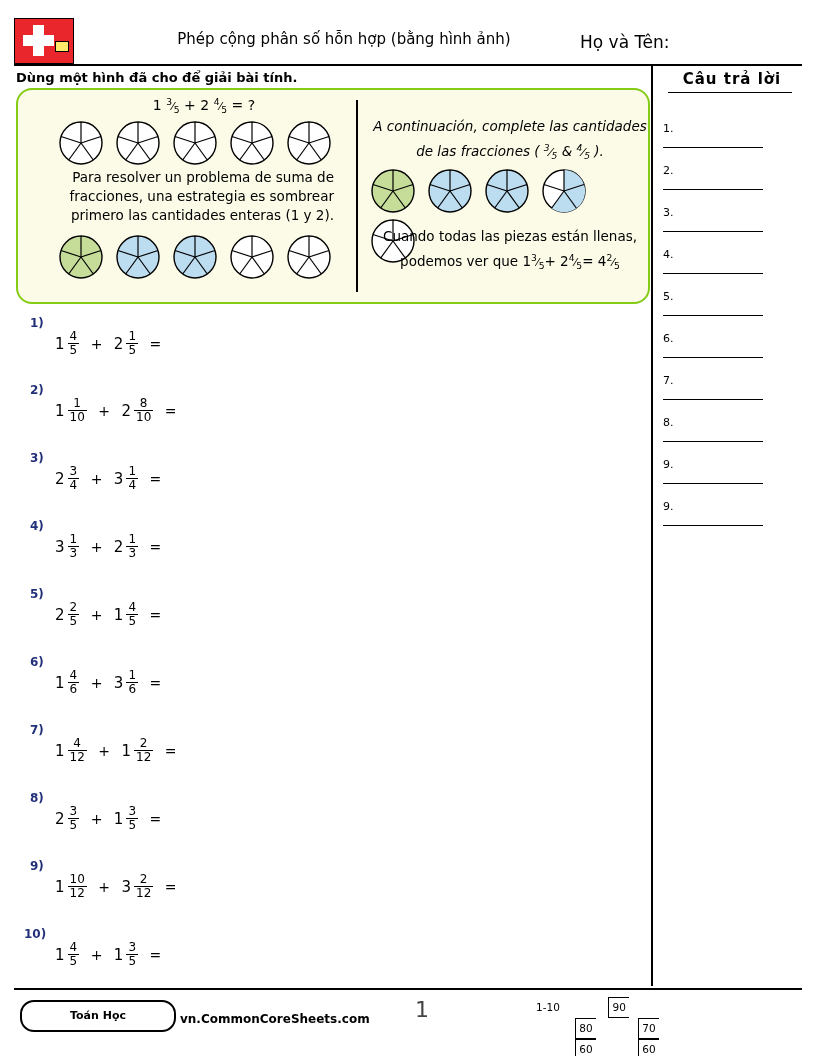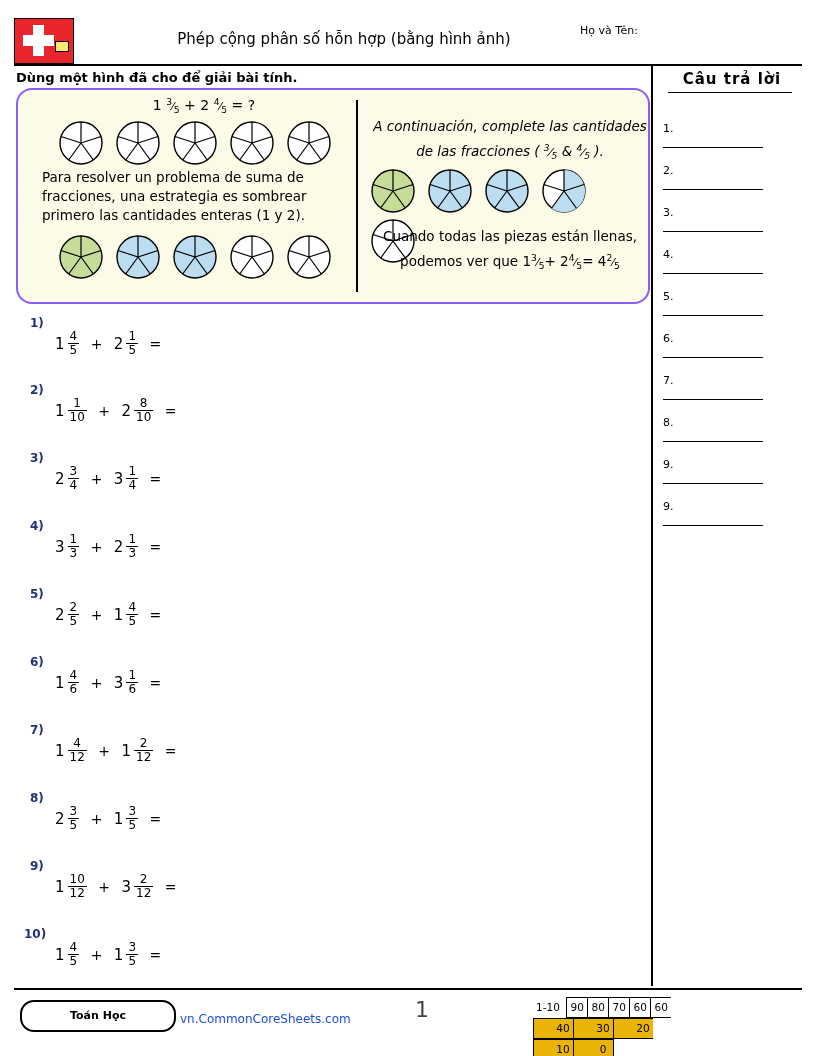--- a/index.html
+++ b/index.html
@@ -14,21 +14,21 @@
   
   .header{position:absolute;left:14px;top:18px;width:788px;height:44px;}
   .logo{position:absolute;left:0;top:0;width:58px;height:44px;background:#e8262c;border:1px solid #000;}
   .logo .plus-v{position:absolute;left:18px;top:6px;width:11px;height:31px;background:#fff;}
   .logo .plus-h{position:absolute;left:8px;top:16px;width:31px;height:11px;background:#fff;}
   .logo .sq{position:absolute;left:40px;top:22px;width:12px;height:9px;background:#ffe96b;border:1px solid #000;}
   .title{
     position:absolute;left:120px;top:12px;width:420px;text-align:center;
     font-size:15px;color:#000;
   }
-  .name-label{position:absolute;left:566px;top:6px;font-size:11px;}
+  .name-label{position:absolute;left:566px;top:14px;font-size:17px;}
   .hr-top{position:absolute;left:14px;top:64px;width:788px;height:2px;background:#000;}
 
   
   .instruction{position:absolute;left:16px;top:70px;font-size:13px;font-weight:bold;}
 
   
   .vdiv{position:absolute;left:651px;top:66px;width:2px;height:920px;background:#000;}
 
   
   .ans-title{
@@ -36,28 +36,28 @@
     font-size:15px;font-weight:bold;letter-spacing:1px;
   }
   .ans-title-underline{position:absolute;left:668px;top:92px;width:124px;height:1px;background:#000;}
   .ans-item{position:absolute;left:663px;font-size:11px;}
   .ans-num{display:inline-block;width:20px;text-align:left;}
   .ans-line{display:inline-block;width:100px;border-bottom:1px solid #000;height:11px;vertical-align:bottom;}
 
   
   .example{
     position:absolute;left:16px;top:88px;width:630px;height:212px;
-    border:2px solid #8b5cf6;border-radius:16px;background:#fbfbe7;
+    border:2px solid #84cc16;border-radius:16px;background:#fbfbe7;
   }
   .ex-split{position:absolute;left:338px;top:10px;width:2px;height:192px;background:#000;}
 
   .ex-eq{position:absolute;left:96px;top:6px;width:180px;text-align:center;font-size:14px;}
   .frac-in{display:inline-block;font-size:11px;vertical-align:0px;}
   .ex-text1{
-    position:absolute;left:24px;top:78px;width:292px;text-align:left;
+    position:absolute;left:24px;top:78px;width:292px;text-align:right;
     font-size:13.5px;line-height:19px;
   }
   .ex-right-text{
     position:absolute;left:348px;top:26px;width:288px;text-align:center;
     font-size:13.5px;line-height:21px;font-style:italic;
   }
   .ex-right-text2{
     position:absolute;left:346px;top:136px;width:292px;text-align:center;
     font-size:13.5px;line-height:21px;
   }
@@ -78,28 +78,28 @@
   .op{display:inline-block;padding:0 7px;font-size:14px;vertical-align:middle;}
   .eq{display:inline-block;padding-left:7px;font-size:14px;vertical-align:middle;}
 
   
   .hr-bot{position:absolute;left:14px;top:988px;width:788px;height:2px;background:#000;}
   .foot-box{
     position:absolute;left:20px;top:1000px;width:152px;height:28px;
     border:2px solid #000;border-radius:14px;
     font-size:11px;font-weight:bold;text-align:center;line-height:28px;
   }
-  .foot-site{position:absolute;left:180px;top:1012px;font-size:12px;font-weight:normal;color:#1d4ed8;}
+  .foot-site{position:absolute;left:180px;top:1012px;font-size:12px;font-weight:bold;color:#000000;}
   .page-no{position:absolute;left:415px;top:997px;font-size:22px;color:#444;}
 
   .scale{position:absolute;left:533px;top:997px;height:19px;font-size:10.5px;}
   .scale .lbl{display:inline-block;padding:0 3px;line-height:19px;}
   .scale .cell{
     display:inline-block;width:20px;line-height:19px;text-align:center;
-    border:1px solid #000;border-right:none;background:#fff;
+    border:1px solid #000;border-right:none;background:#fff;margin-left:42px;
   }
   .scale .cell.last{border-right:1px solid #000;}
   .scale .cell.hl{background:#eab308;padding-left:19px;}
 </style>
 </head>
 <body>
 
 <div class="sheet">
 
   <div class="header">

